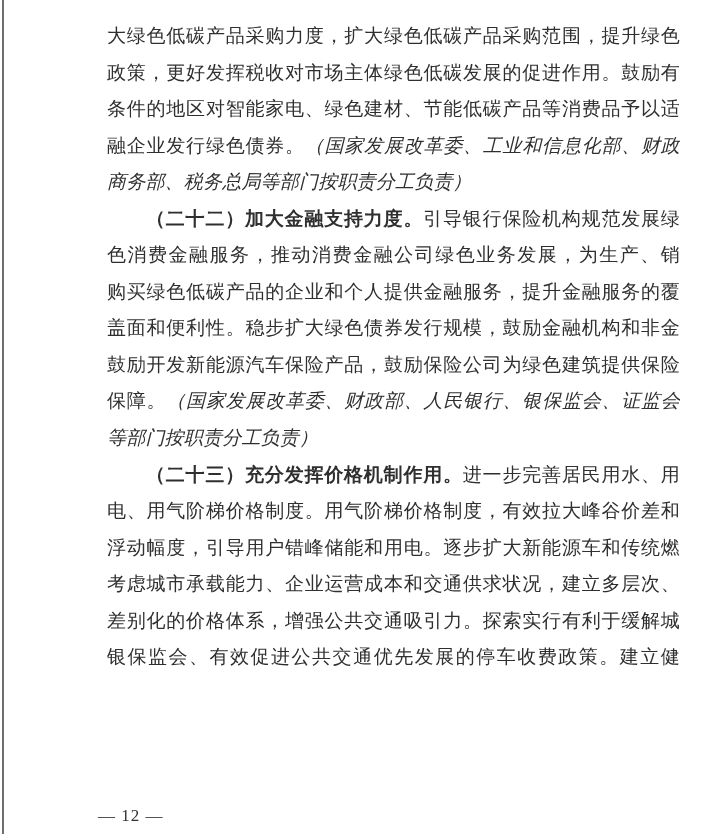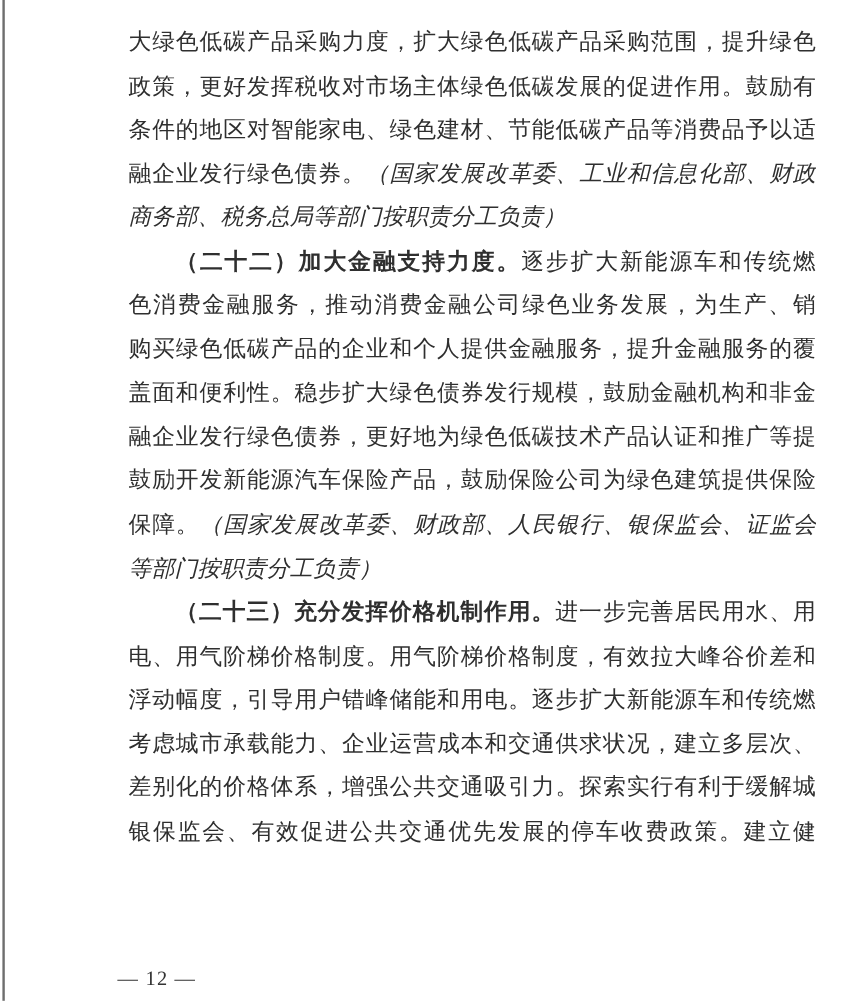--- a/index.html
+++ b/index.html
@@ -71,25 +71,24 @@
 <body>
 
 <div class="page-edge-line"></div>
 
 <div class="text-block">
     <div class="line"><span class="seg-normal">大绿色低碳产品采购力度，扩大绿色低碳产品采购范围，提升绿色</span></div>
     <div class="line"><span class="seg-normal">政策，更好发挥税收对市场主体绿色低碳发展的促进作用。鼓励有</span></div>
     <div class="line"><span class="seg-normal">条件的地区对智能家电、绿色建材、节能低碳产品等消费品予以适</span></div>
     <div class="line"><span class="seg-normal">融企业发行绿色债券。</span><span class="seg-kai">（国家发展改革委、工业和信息化部、财政部、</span></div>
     <div class="line short"><span class="seg-kai">商务部、税务总局等部门按职责分工负责）</span></div>
-    <div class="line indent"><span class="seg-bold">（二十二）加大金融支持力度。</span><span class="seg-normal">逐步扩大新能源车和传统燃</span></div>
+    <div class="line indent"><span class="seg-bold">（二十二）加大金融支持力度。</span><span class="seg-normal">引导银行保险机构规范发展绿</span></div>
     <div class="line"><span class="seg-normal">色消费金融服务，推动消费金融公司绿色业务发展，为生产、销售、</span></div>
     <div class="line"><span class="seg-normal">购买绿色低碳产品的企业和个人提供金融服务，提升金融服务的覆</span></div>
     <div class="line"><span class="seg-normal">盖面和便利性。稳步扩大绿色债券发行规模，鼓励金融机构和非金</span></div>
-    <div class="line"><span class="seg-normal">融企业发行绿色债券，更好地为绿色低碳技术产品认证和推广等提</span></div>
     <div class="line"><span class="seg-normal">鼓励开发新能源汽车保险产品，鼓励保险公司为绿色建筑提供保险</span></div>
     <div class="line"><span class="seg-normal">保障。</span><span class="seg-kai">（国家发展改革委、财政部、人民银行、银保监会、证监会</span></div>
     <div class="line short"><span class="seg-kai">等部门按职责分工负责）</span></div>
     <div class="line indent"><span class="seg-bold">（二十三）充分发挥价格机制作用。</span><span class="seg-normal">进一步完善居民用水、用</span></div>
     <div class="line"><span class="seg-normal">电、用气阶梯价格制度。用气阶梯价格制度，有效拉大峰谷价差和</span></div>
     <div class="line"><span class="seg-normal">浮动幅度，引导用户错峰储能和用电。逐步扩大新能源车和传统燃</span></div>
     <div class="line"><span class="seg-normal">考虑城市承载能力、企业运营成本和交通供求状况，建立多层次、</span></div>
     <div class="line"><span class="seg-normal">差别化的价格体系，增强公共交通吸引力。探索实行有利于缓解城</span></div>
     <div class="line"><span class="seg-normal">银保监会、有效促进公共交通优先发展的停车收费政策。建立健</span></div>
   </div>

